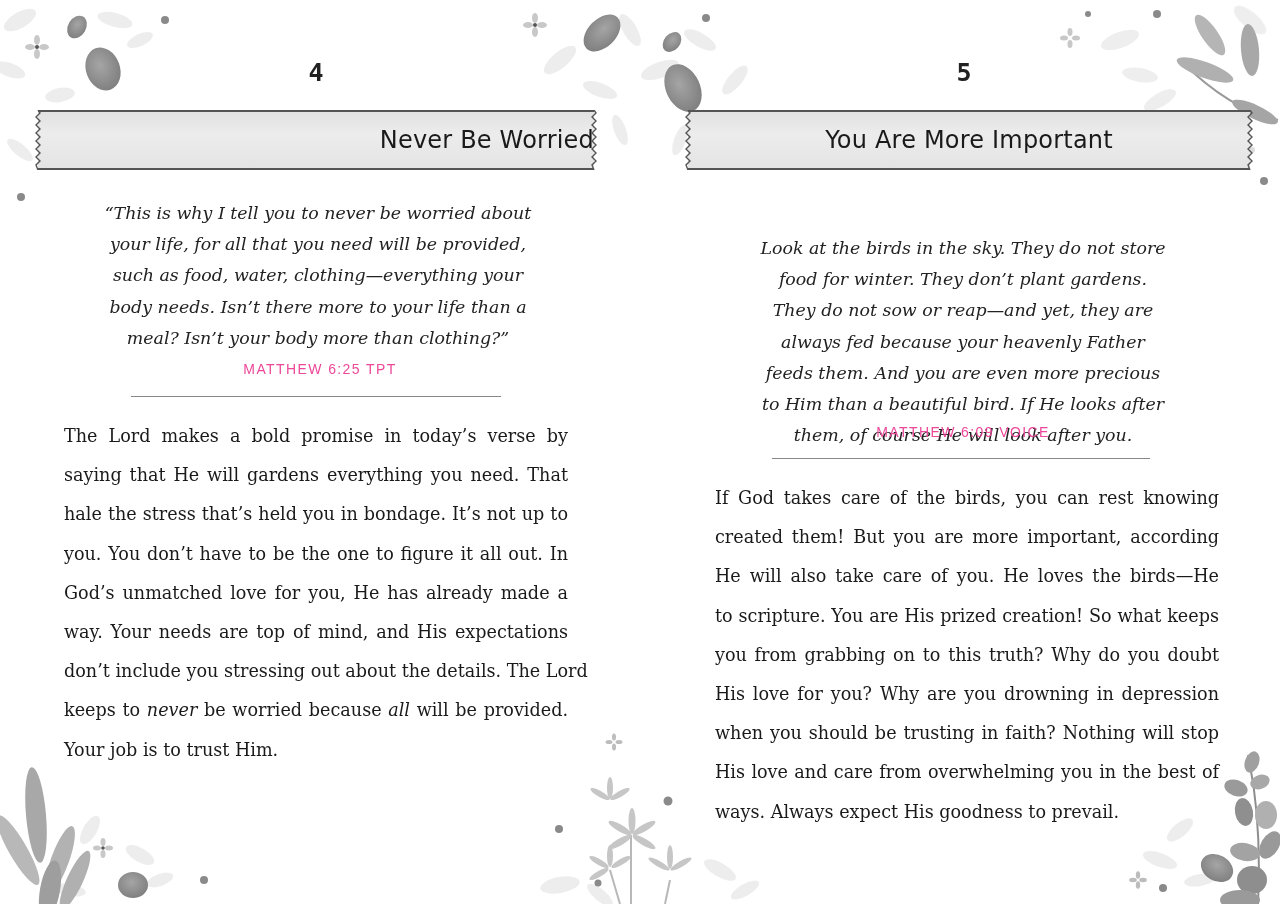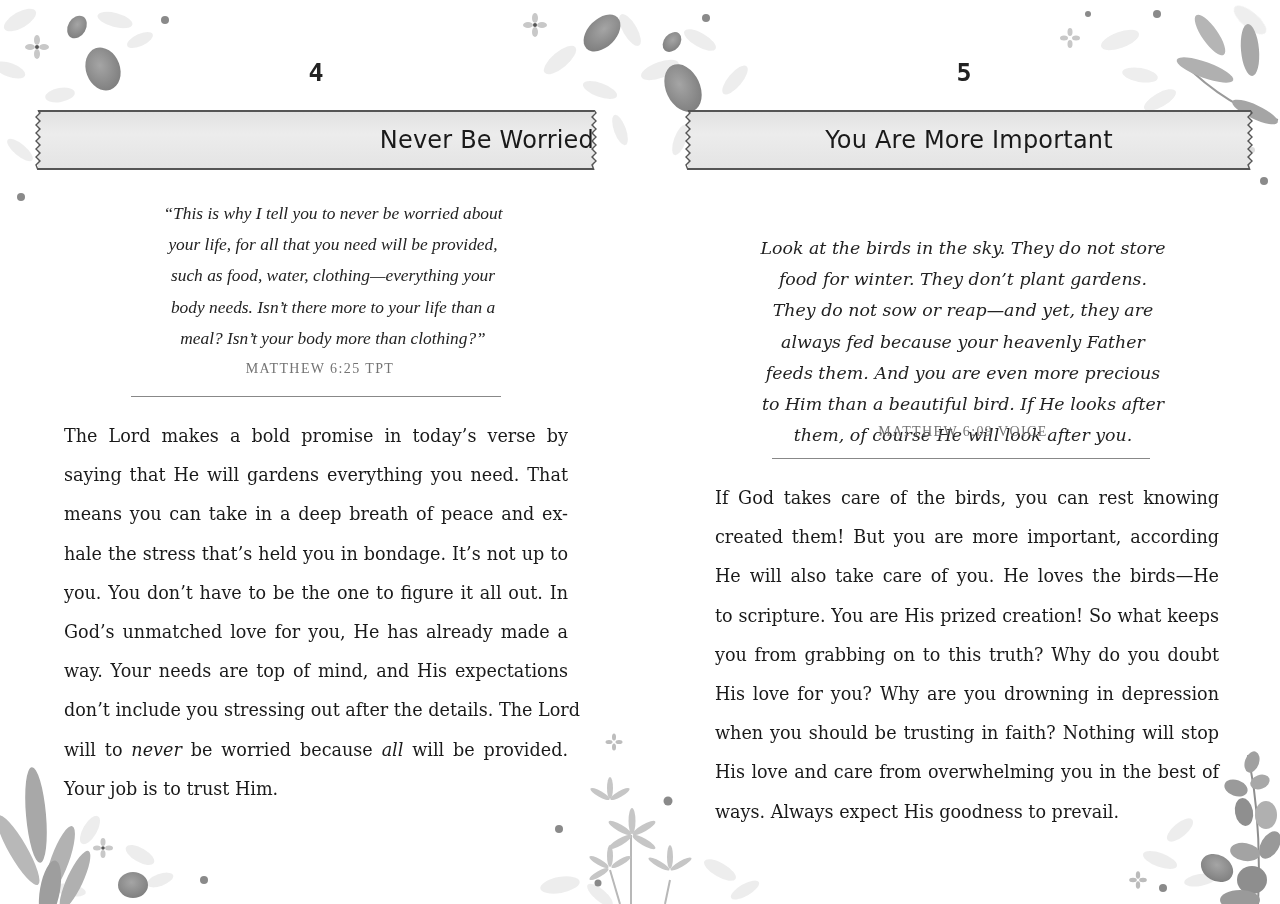--- a/index.html
+++ b/index.html
@@ -36,27 +36,27 @@
   .banner-title {
     font-family: "DejaVu Sans", sans-serif; font-size: 24px; color: #1a1a1a;
     letter-spacing: 0.2px;
   }
 
   .verse {
     position: absolute; text-align: center;
     font-family: "DejaVu Serif", serif; font-style: italic;
     font-size: 17.4px; line-height: 31.2px; color: #222;
   }
-  .page.left .verse { left: 83px; width: 500px; top: 198px; font-family: Liberation Serif, serif; }
+  .page.left .verse { left: 68px; width: 500px; top: 198px; }
   .page.right .verse { left: 78px; width: 490px; top: 198px; margin-top: 35px; }
   .verse p { margin: 0; white-space: nowrap; }
 
   .reference {
     position: absolute; text-align: center;
-    font-family: Liberation Serif, serif; font-size: 14px; letter-spacing: 1.4px; color: #737373;
+    font-family: Liberation Sans, sans-serif; font-size: 14px; letter-spacing: 1.4px; color: #ec4899;
   }
   .page.left .reference { left: 70px; width: 500px; top: 361px; }
   .page.right .reference { left: 78px; width: 490px; top: 424px; }
 
   .divider { position: absolute; height: 0; border-top: 1.5px solid #888; }
   .page.left .divider { left: 131px; width: 370px; top: 396px; }
   .page.right .divider { left: 132px; width: 378px; top: 458px; }
 
   .body-text {
     position: absolute; font-family: "DejaVu Serif", serif;
@@ -267,27 +267,26 @@
       <p>such as food, water, clothing—everything your</p>
       <p>body needs. Isn’t there more to your life than a</p>
       <p>meal? Isn’t your body more than clothing?”</p>
     </div>
     <div class="reference">MATTHEW 6:25 TPT</div>
     <div class="divider"></div>
 
     <div class="body-text">
       <p>The Lord makes a bold promise in today’s verse by</p>
       <p>saying that He will gardens everything you need. That</p>
-      <p>means you can take in a deep breath of peace and ex-</p>
       <p>hale the stress that’s held you in bondage. It’s not up to</p>
       <p>you. You don’t have to be the one to figure it all out. In</p>
       <p>God’s unmatched love for you, He has already made a</p>
       <p>way. Your needs are top of mind, and His expectations</p>
-      <p>don’t include you stressing out after the details. The Lord</p>
-      <p><span>will to </span><em>never</em><span> be worried because </span><em>all</em><span> will be provided.</span></p>
+      <p>don’t include you stressing out about the details. The Lord</p>
+      <p><span>keeps to </span><em>never</em><span> be worried because </span><em>all</em><span> will be provided.</span></p>
       <p class="last">Your job is to trust Him.</p>
     </div>
   </section>
 
   <section class="page right">
     <div class="page-number">5</div>
 
     <div class="banner">
       <svg class="zig l" viewBox="0 0 6 60" preserveAspectRatio="none">
           <path d="M3,0 L5,3 L1,7 L5,11 L1,15 L5,19 L1,23 L5,27 L1,31 L5,35 L1,39 L5,43 L1,47 L5,51 L1,55 L3,60" stroke="#555" stroke-width="1.4" fill="none"></path>

